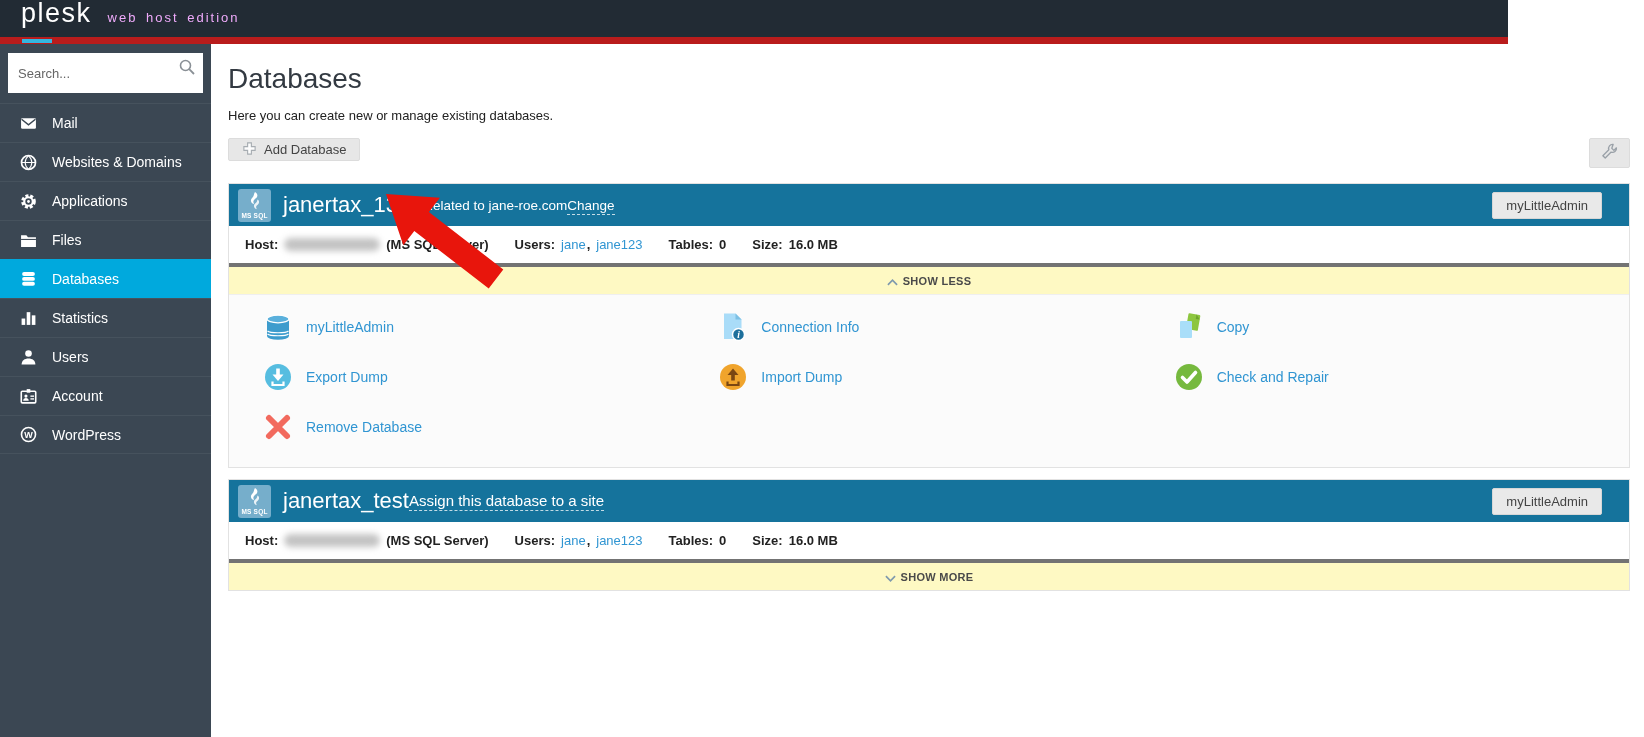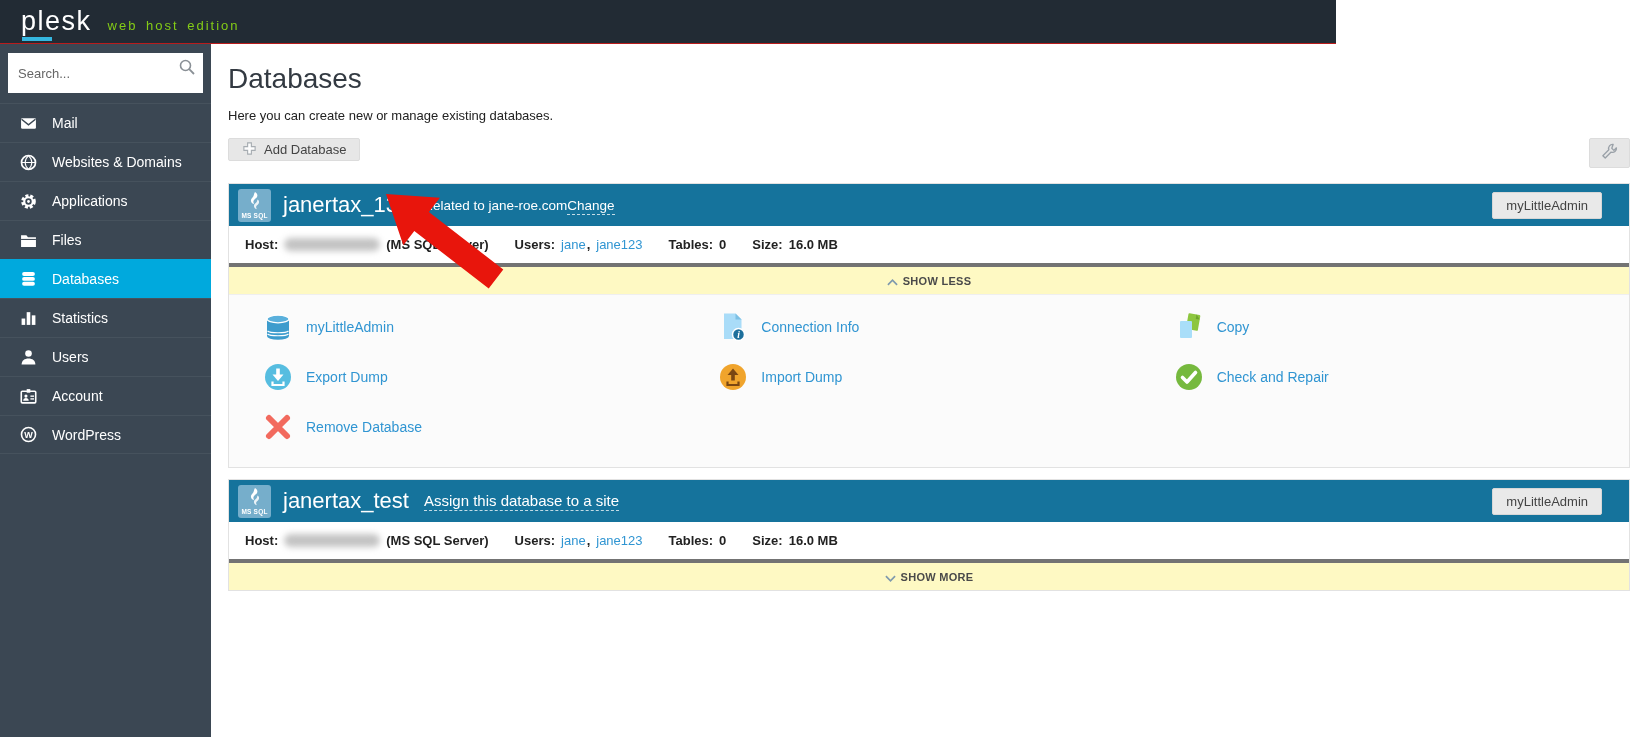--- a/index.html
+++ b/index.html
@@ -1,26 +1,26 @@
 <!DOCTYPE html>
 <html><head>
 <meta charset="utf-8">
 <style>
   * { margin:0; padding:0; box-sizing:border-box; }
   html,body { width:1644px; height:737px; overflow:hidden; background:#fff;
               font-family:"Liberation Sans", sans-serif; }
 
   
-  .topbar { position:absolute; left:0; top:0; width:1336px; height:44px;
-            background:#222b34; border-bottom:1px solid #b91c1c; z-index:5;
-            display:flex; align-items:center; padding-left:21px; }
+  .topbar { position:absolute; left:0; top:0; width:1508px; height:44px;
+            background:#222b34; border-bottom:7px solid #b91c1c; z-index:5;
+            display:flex; padding-left:21px; }
   .brand-wrap { position:relative; display:flex; align-items:baseline; }
   .brand { color:#fff; font-size:27px; letter-spacing:1.5px; font-weight:400; line-height:1; }
   .brand-underline { position:absolute; left:1px; bottom:-6px; width:30px; height:4px; background:#35b7e0; }
-  .edition { color:#84cc16; font-size:13px; margin-left:16px; letter-spacing:2px; word-spacing:3px; }
+  .edition { color:#f0abfc; font-size:13px; margin-left:16px; letter-spacing:2px; word-spacing:3px; }
 
   
   .sidebar { position:absolute; left:0; top:44px; width:211px; height:693px;
              background:#3b4753; z-index:4; }
   .search-wrap { position:relative; margin:9px 8px 10px 8px; }
   .search-input { width:100%; height:40px; border:0; background:#fff; padding:0 30px 0 10px;
                   font-size:13px; color:#333; font-family:"Liberation Sans",sans-serif; outline:none; }
   .search-input::placeholder { color:#666; }
   .search-icon { position:absolute; right:7px; top:5px; }
   .nav { list-style:none; }
@@ -45,21 +45,21 @@
   .card { border:1px solid #e2e2e2; margin-bottom:11px; width:1402px; }
   .card-header { background:#15739c; height:42px; display:flex; align-items:center; padding:0 27px 0 9px; }
   .mssql-icon { width:33px; height:33px; background:#76aecb; border-radius:3px; position:relative;
                 flex:0 0 33px; display:flex; align-items:flex-end; justify-content:center; }
   .mssql-label { color:#fff; font-size:6.5px; font-weight:bold; line-height:1; padding-bottom:2px; letter-spacing:.2px; }
   .mssql-glyph { position:absolute; top:1px; left:0; right:0; text-align:center; }
   .db-name { color:#fff; font-size:22px; font-weight:400; margin-left:12px; white-space:nowrap; }
   .relation { color:#fff; font-size:13.5px; margin-left:13px; }
   .dashed-link { color:#fff; cursor:pointer; border-bottom:1px dashed rgba(255,255,255,.75);
                  padding-bottom:1px; text-decoration:none; }
-  .assign-link { font-size:15px; margin-left:15px; }
+  .assign-link { font-size:15px; }
   .btn-admin { margin-left:auto; background:#e9e9e9; border:1px solid #d7d7d7; border-radius:2px;
                font-size:13px; color:#444; padding:5px 13px; cursor:pointer; white-space:nowrap; }
 
   .host-row { display:flex; align-items:center; column-gap:26px; padding:11px 16px; font-size:13px;
               font-weight:bold; color:#222; background:#fff; border-bottom:4px solid #737373; }
   .hgroup { display:flex; align-items:center; gap:6px; white-space:nowrap; }
   .redacted { display:inline-block; width:96px; height:13px; background:#c3c3c3; border-radius:7px;
               filter:blur(3px); }
   .blue-link { color:#3095d2; font-weight:normal; text-decoration:none; cursor:pointer; }
 

